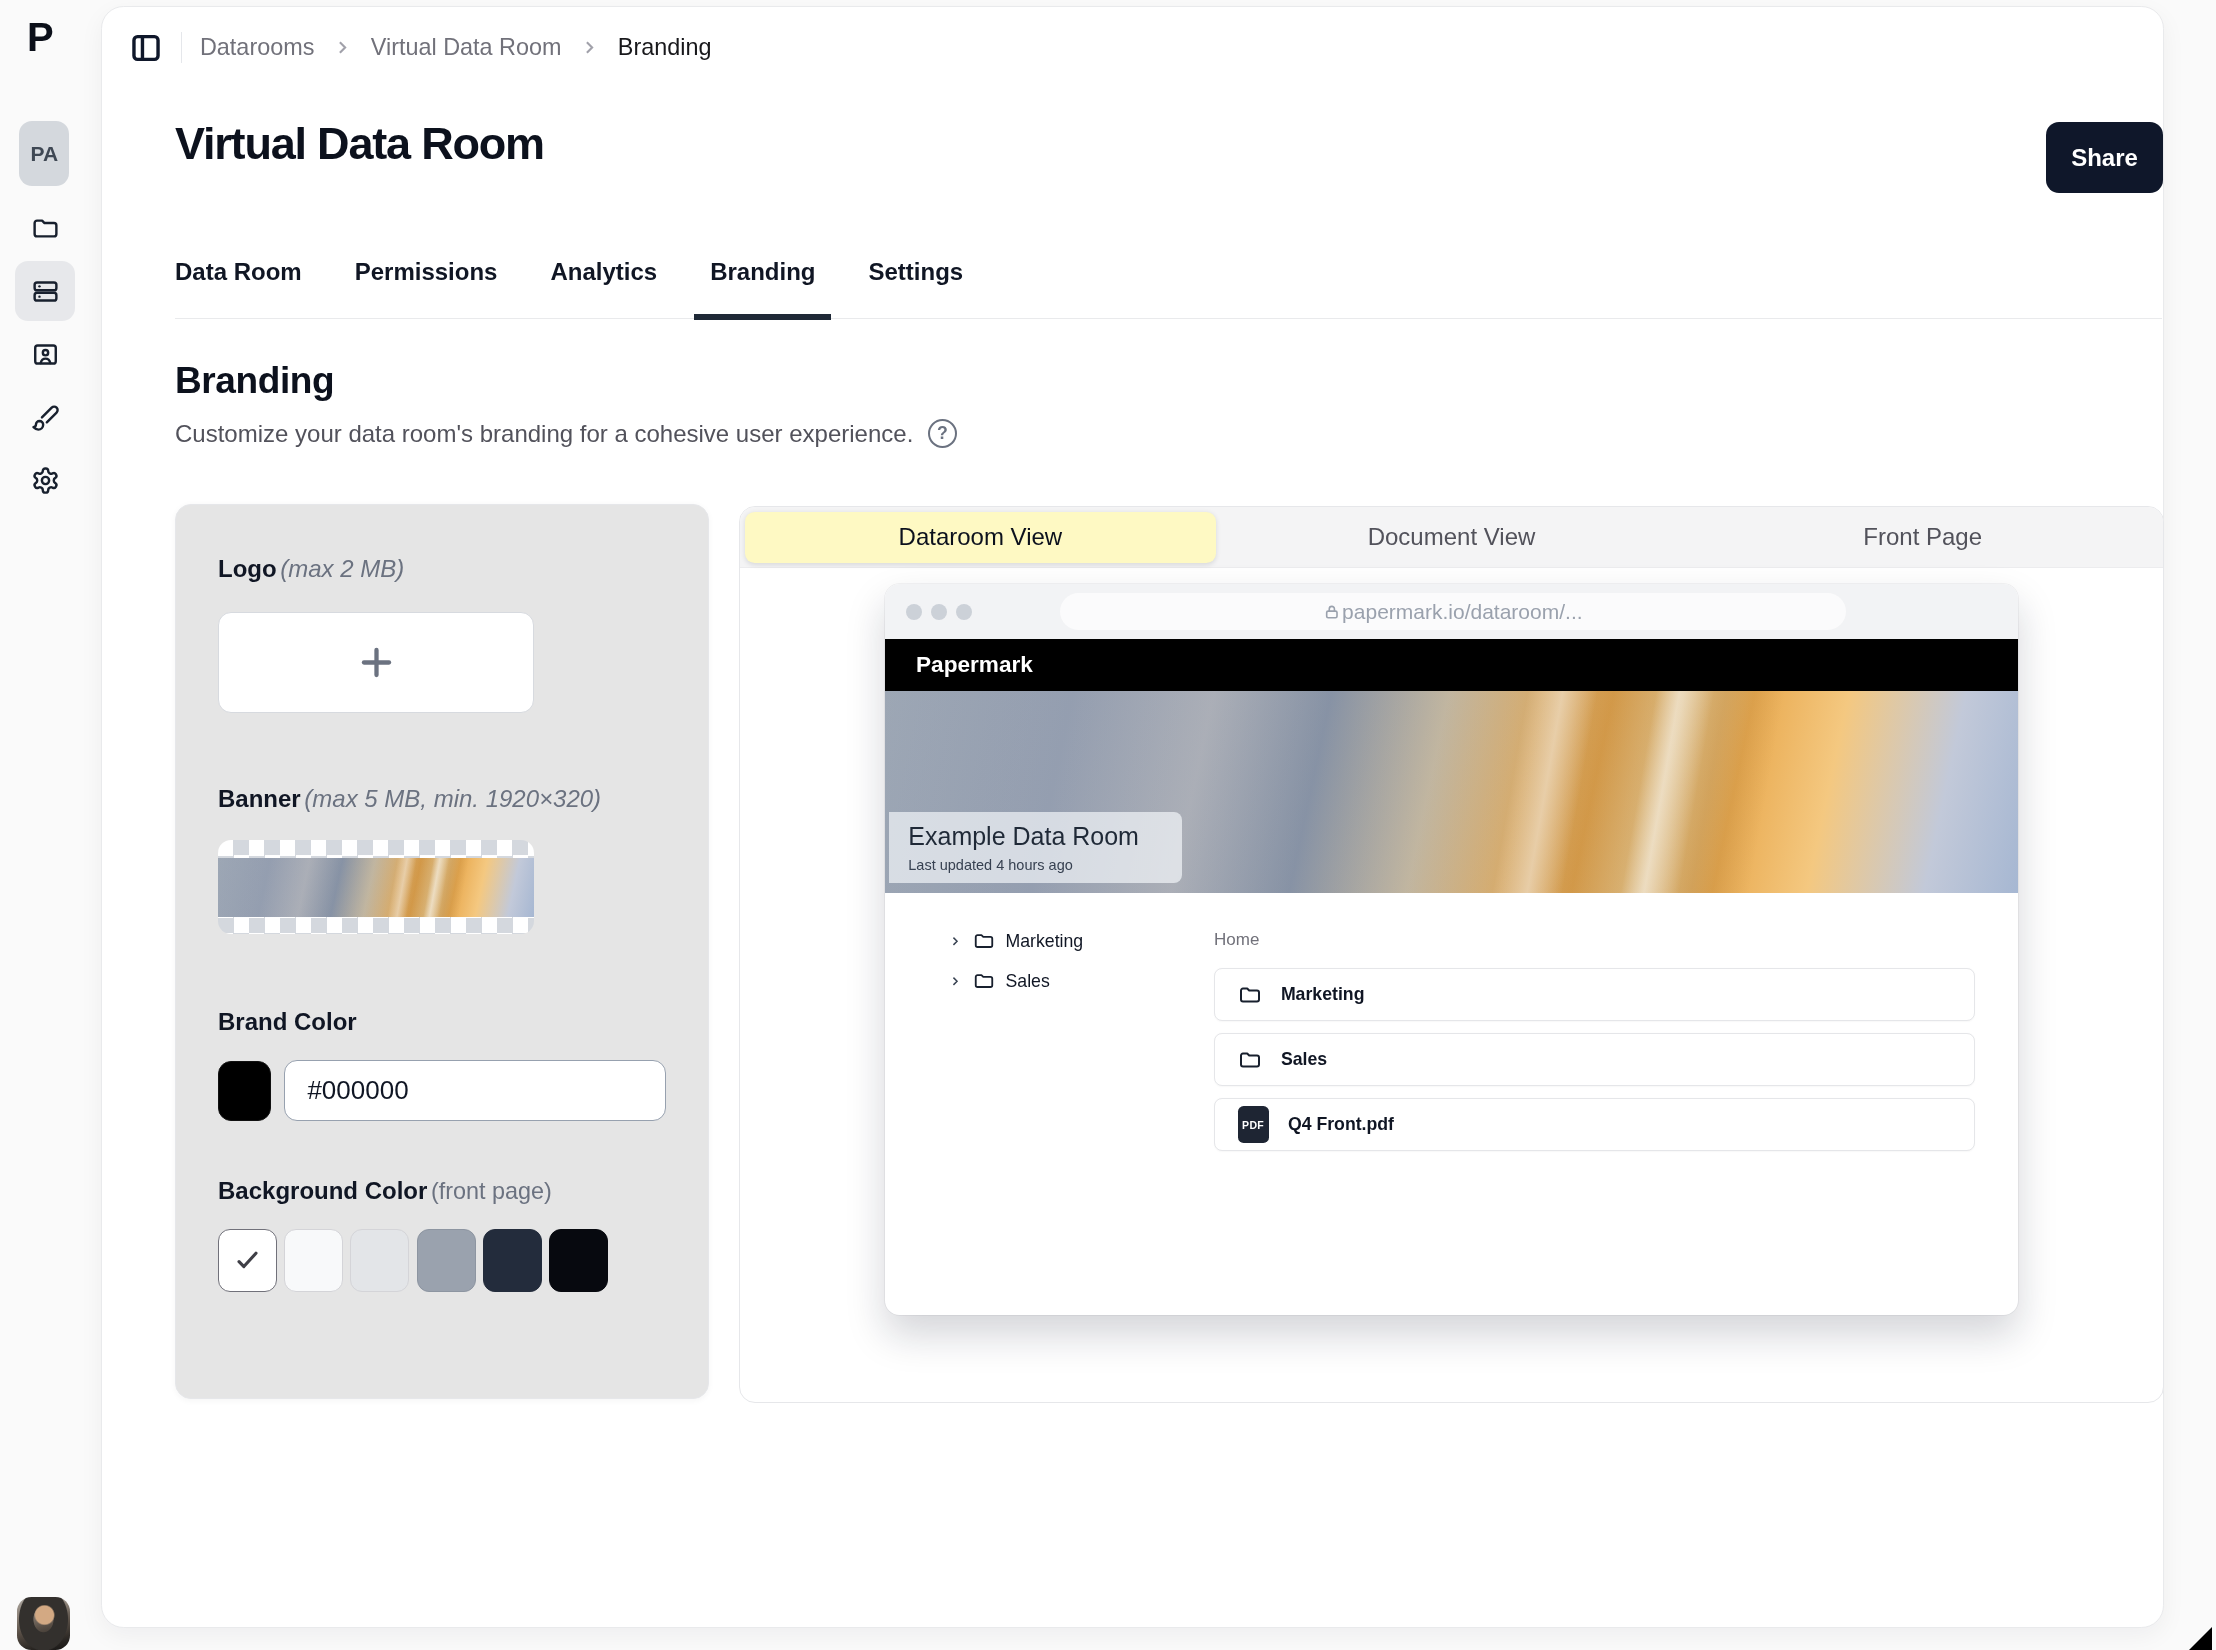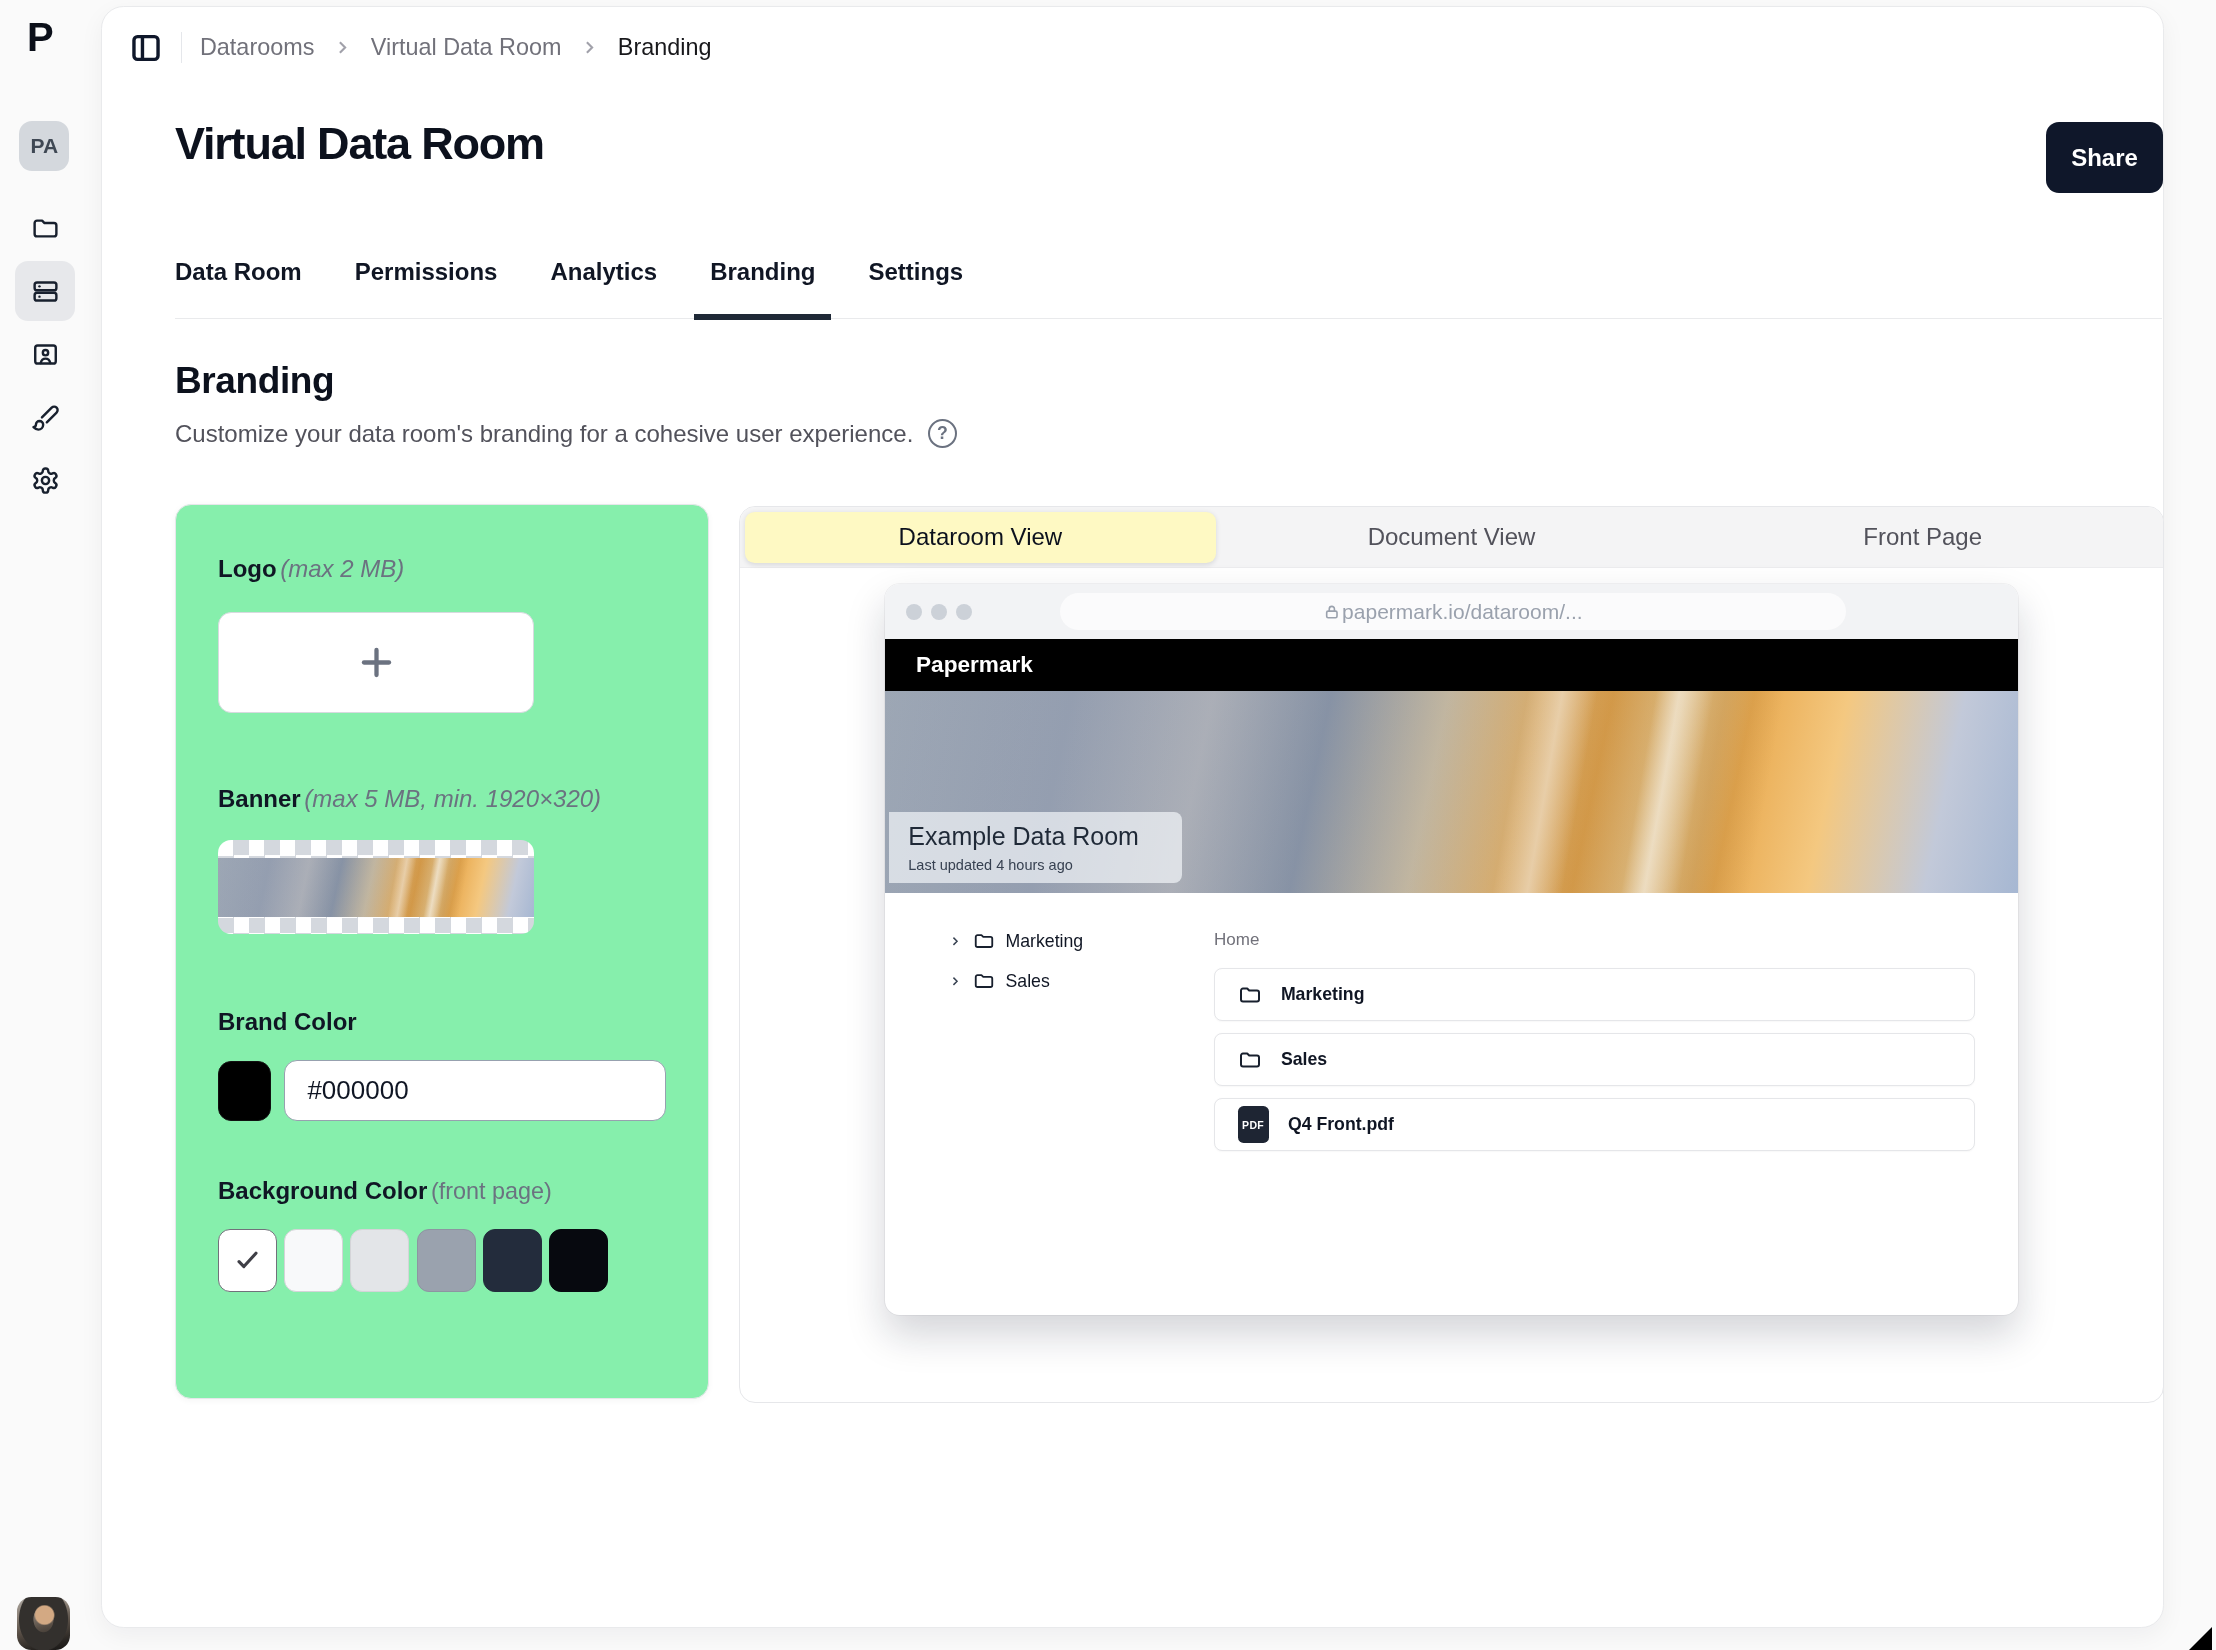--- a/index.html
+++ b/index.html
@@ -2,21 +2,21 @@
 <html style="font-size:13px"><head>
 <meta charset="utf-8">
 <style>
   * { margin:0; padding:0; box-sizing:border-box; }
   html,body { width:2216px; height:1651px; overflow:hidden; }
   body { font-family:"Liberation Sans", sans-serif; background:#fafafa; color:#111827; position:relative; }
 
   
   .rail { position:absolute; left:0; top:0; width:101px; height:1651px; }
   .rail-logo { position:absolute; left:27px; top:14.5px; font-size:40px; font-weight:800; color:#0b0f19; letter-spacing:-0.8px; }
-  .team-badge { position:absolute; left:19.3px; top:121px; width:50px; height:50px; border-radius:13px; background:#d4d8dd; color:#3f4854; display:flex; align-items:center; justify-content:center; font-size:21px; font-weight:600; }
+  .team-badge { position:absolute; left:19.3px; top:121px; width:50px; height:65px; border-radius:13px; background:#d4d8dd; color:#3f4854; display:flex; align-items:center; justify-content:center; font-size:21px; font-weight:600; }
   .rail-nav { position:absolute; left:15.3px; top:198px; display:flex; flex-direction:column; gap:3.2px; }
   .rail-item { width:60px; height:60px; border-radius:13px; display:flex; align-items:center; justify-content:center; }
   .rail-item.active { background:#e7e8eb; }
   .rail-item svg { width:29px; height:29px; stroke:#18202e; stroke-width:2; fill:none; stroke-linecap:round; stroke-linejoin:round; }
   .rail-avatar { position:absolute; left:17px; top:1597px; width:53px; height:53px; border-radius:14.5px;
     background:
       radial-gradient(circle at 52% 34%, #d3a983 0 8.9px, rgba(211,169,131,0) 10.5px),
       radial-gradient(ellipse 21px 27px at 50% 42%, rgba(46,42,40,0) 0 9.7px, #33302d 10.5px 24px, rgba(46,42,40,0) 25px),
       linear-gradient(165deg, #a9a49e 0%, #8d8379 28%, #584e45 55%, #262320 85%, #171514 100%);
   }
@@ -40,21 +40,21 @@
   .tabs { position:absolute; left:73px; top:238px; right:0.8px; display:flex; gap:53px; border-bottom:1.6px solid #e9eaec; }
   .tab { position:relative; font-size:24px; font-weight:600; color:#101624; padding:13px 0 32px; cursor:pointer; }
   .tab.active::after { content:""; position:absolute; left:-16px; right:-16px; bottom:-1.6px; height:5.6px; background:#1f2937; }
 
   
   .sec-title { position:absolute; left:73px; top:353px; font-size:37px; font-weight:700; letter-spacing:-0.4px; color:#0c111d; }
   .sec-desc { position:absolute; left:73px; top:412px; display:flex; align-items:center; gap:14.5px; font-size:24px; color:#52525b; }
   .help-dot { width:29px; height:29px; border-radius:50%; border:2px solid #6b7280; color:#6b7280; font-size:17.7px; font-weight:700; display:flex; align-items:center; justify-content:center; }
 
   
-  .form-card { position:absolute; left:73px; top:497px; width:534px; height:895px; border:0.8px solid #e6e7ea; border-radius:16px; background:#86efac; box-shadow:0 1.6px 6.4px rgba(20,24,34,.04); }
+  .form-card { position:absolute; left:73px; top:497px; width:534px; height:895px; border:0.8px solid #e6e7ea; border-radius:16px; background:#e5e5e5; box-shadow:0 1.6px 6.4px rgba(20,24,34,.04); }
   .form-inner { padding:50px 42px 0; }
   .f-label { font-size:24px; font-weight:600; color:#101624; }
   .f-hint { font-size:24px; font-style:italic; color:#6b7280; font-weight:400; }
   .f-hint2 { font-size:23.4px; color:#6b7280; font-weight:400; }
   .upload-box { margin-top:29px; width:316px; height:101px; border:1.6px solid #d7dadf; border-radius:13px; display:flex; align-items:center; justify-content:center; cursor:pointer; background:#fff; }
   .upload-box svg { width:43px; height:43px; stroke:#6b7280; stroke-width:2.4; fill:none; stroke-linecap:round; }
   .banner-label { margin-top:72px; }
   .banner-thumb { margin-top:27px; width:316px; height:94px; border-radius:13px; overflow:hidden; position:relative; background:repeating-conic-gradient(#d4d8de 0% 25%, #ffffff 0% 50%); background-size:31px 31px; cursor:pointer; }
   .banner-art { position:absolute; left:0; right:0; top:17.7px; bottom:17.7px; }
   .art {

